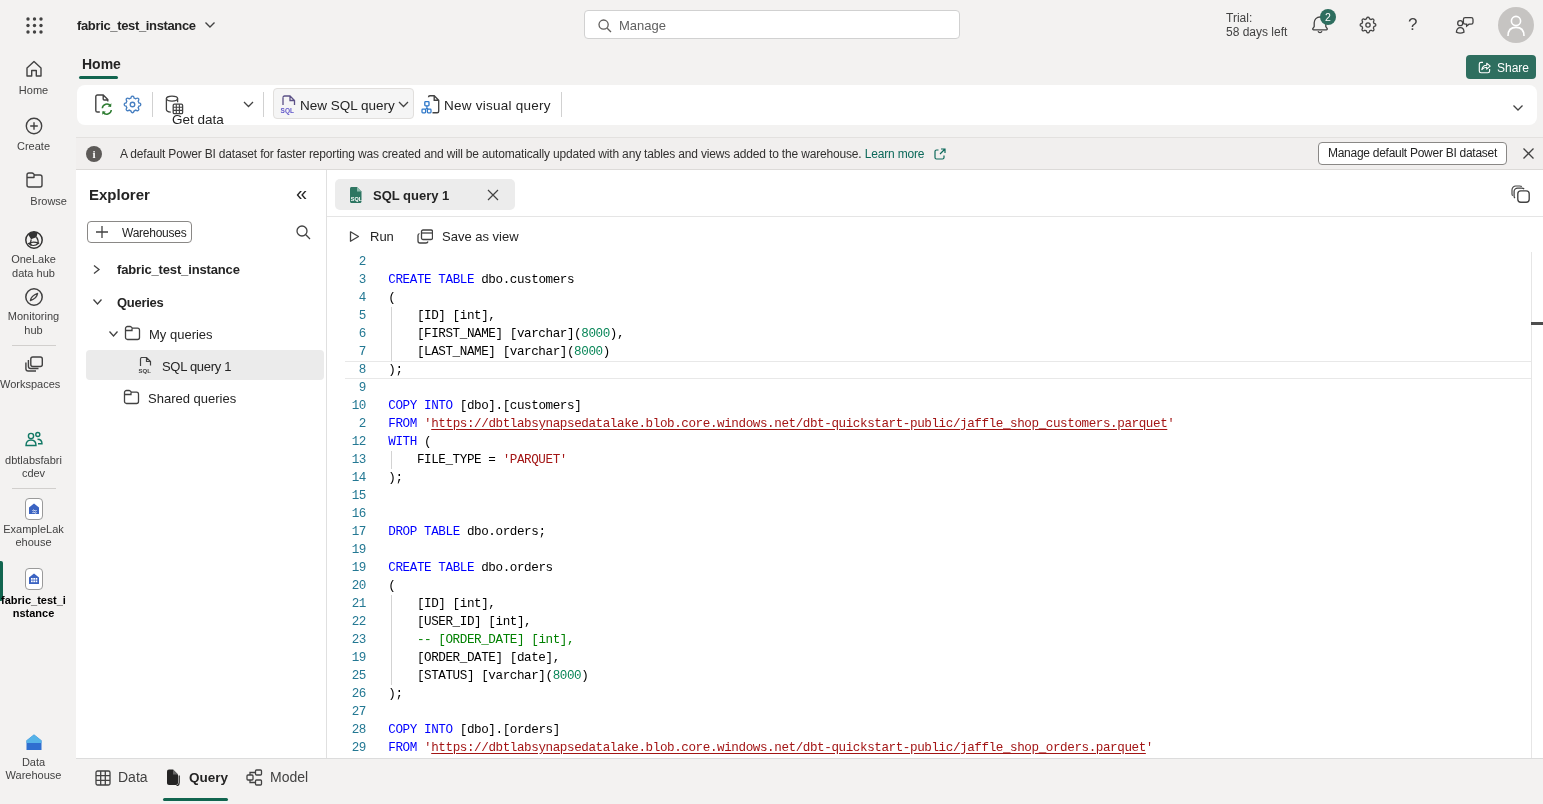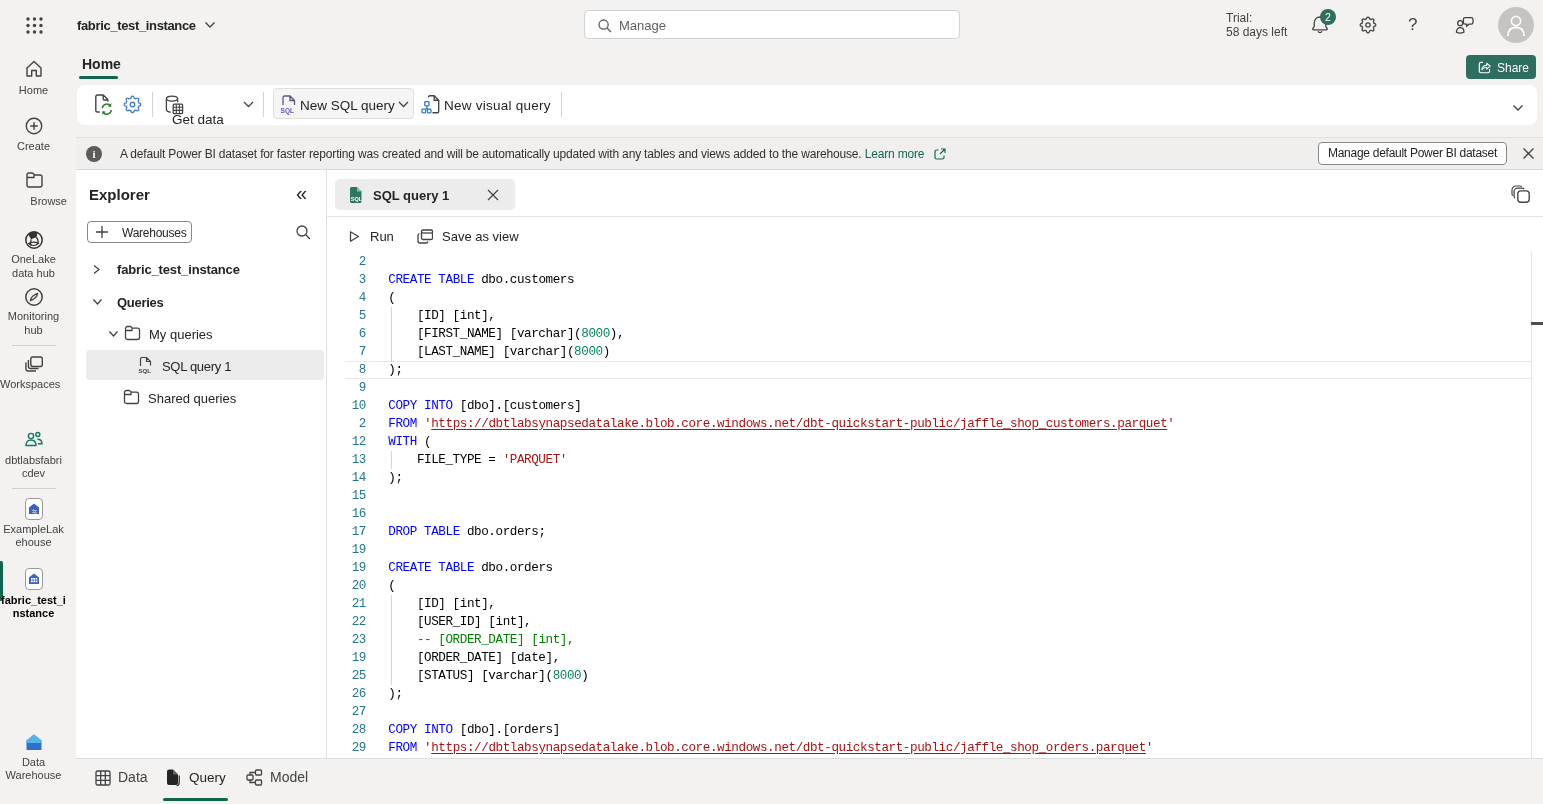--- a/index.html
+++ b/index.html
@@ -345,21 +345,21 @@
 <svg class="abs" style="left:95px;top:770px" width="16" height="16" viewBox="0 0 16 16">
   <rect x="1" y="1" width="14" height="14" rx="1.5" fill="none" stroke="#424242" stroke-width="1.3"></rect>
   <path d="M1 5.7 L15 5.7 M1 10.3 L15 10.3 M5.7 1 L5.7 15 M10.3 1 L10.3 15" stroke="#424242" stroke-width="1.3"></path>
 </svg>
 <div class="abs" style="left:118px;top:769px;font-size:14px;color:#424242;">Data</div>
 <svg class="abs" style="left:165px;top:769px" width="15" height="17" viewBox="0 0 15 17">
   <path d="M2 2.5 C2 1.4 2.9 .5 4 .5 L8 .5 L13 5.5 L13 14 C13 15.1 12.1 16 11 16 L4 16 C2.9 16 2 15.1 2 14 Z" fill="#242424"></path>
   <path d="M8 .5 L8 5.5 L13 5.5 Z" fill="#666"></path>
   <path d="M14.2 6.5 L14.2 13.5 C14.2 15.4 13.2 16.6 11.5 16.8" fill="none" stroke="#242424" stroke-width="1.2"></path>
 </svg>
-<div class="abs" style="left:189px;top:770px;font-size:13.5px;font-weight:normal;color:#242424;">Query</div>
+<div class="abs" style="left:189px;top:770px;font-size:13.5px;font-weight:bold;color:#242424;">Query</div>
 <div class="abs" style="left:163px;top:798px;width:65px;height:3px;background:#11654f;border-radius:2px;"></div>
 <svg class="abs" style="left:246px;top:769px" width="17" height="17" viewBox="0 0 17 17">
   <rect x="9.5" y="1" width="6" height="5" rx="1" fill="none" stroke="#424242" stroke-width="1.3"></rect>
   <rect x="1" y="6" width="6" height="5" rx="1" fill="none" stroke="#424242" stroke-width="1.3"></rect>
   <rect x="9.5" y="11" width="6" height="5" rx="1" fill="none" stroke="#424242" stroke-width="1.3"></rect>
   <path d="M4 6 L4 3.5 L9.5 3.5 M4 11 L4 13.5 L9.5 13.5" fill="none" stroke="#424242" stroke-width="1.3"></path>
 </svg>
 <div class="abs" style="left:270px;top:769px;font-size:14px;color:#424242;">Model</div>
 
 </body></html>

